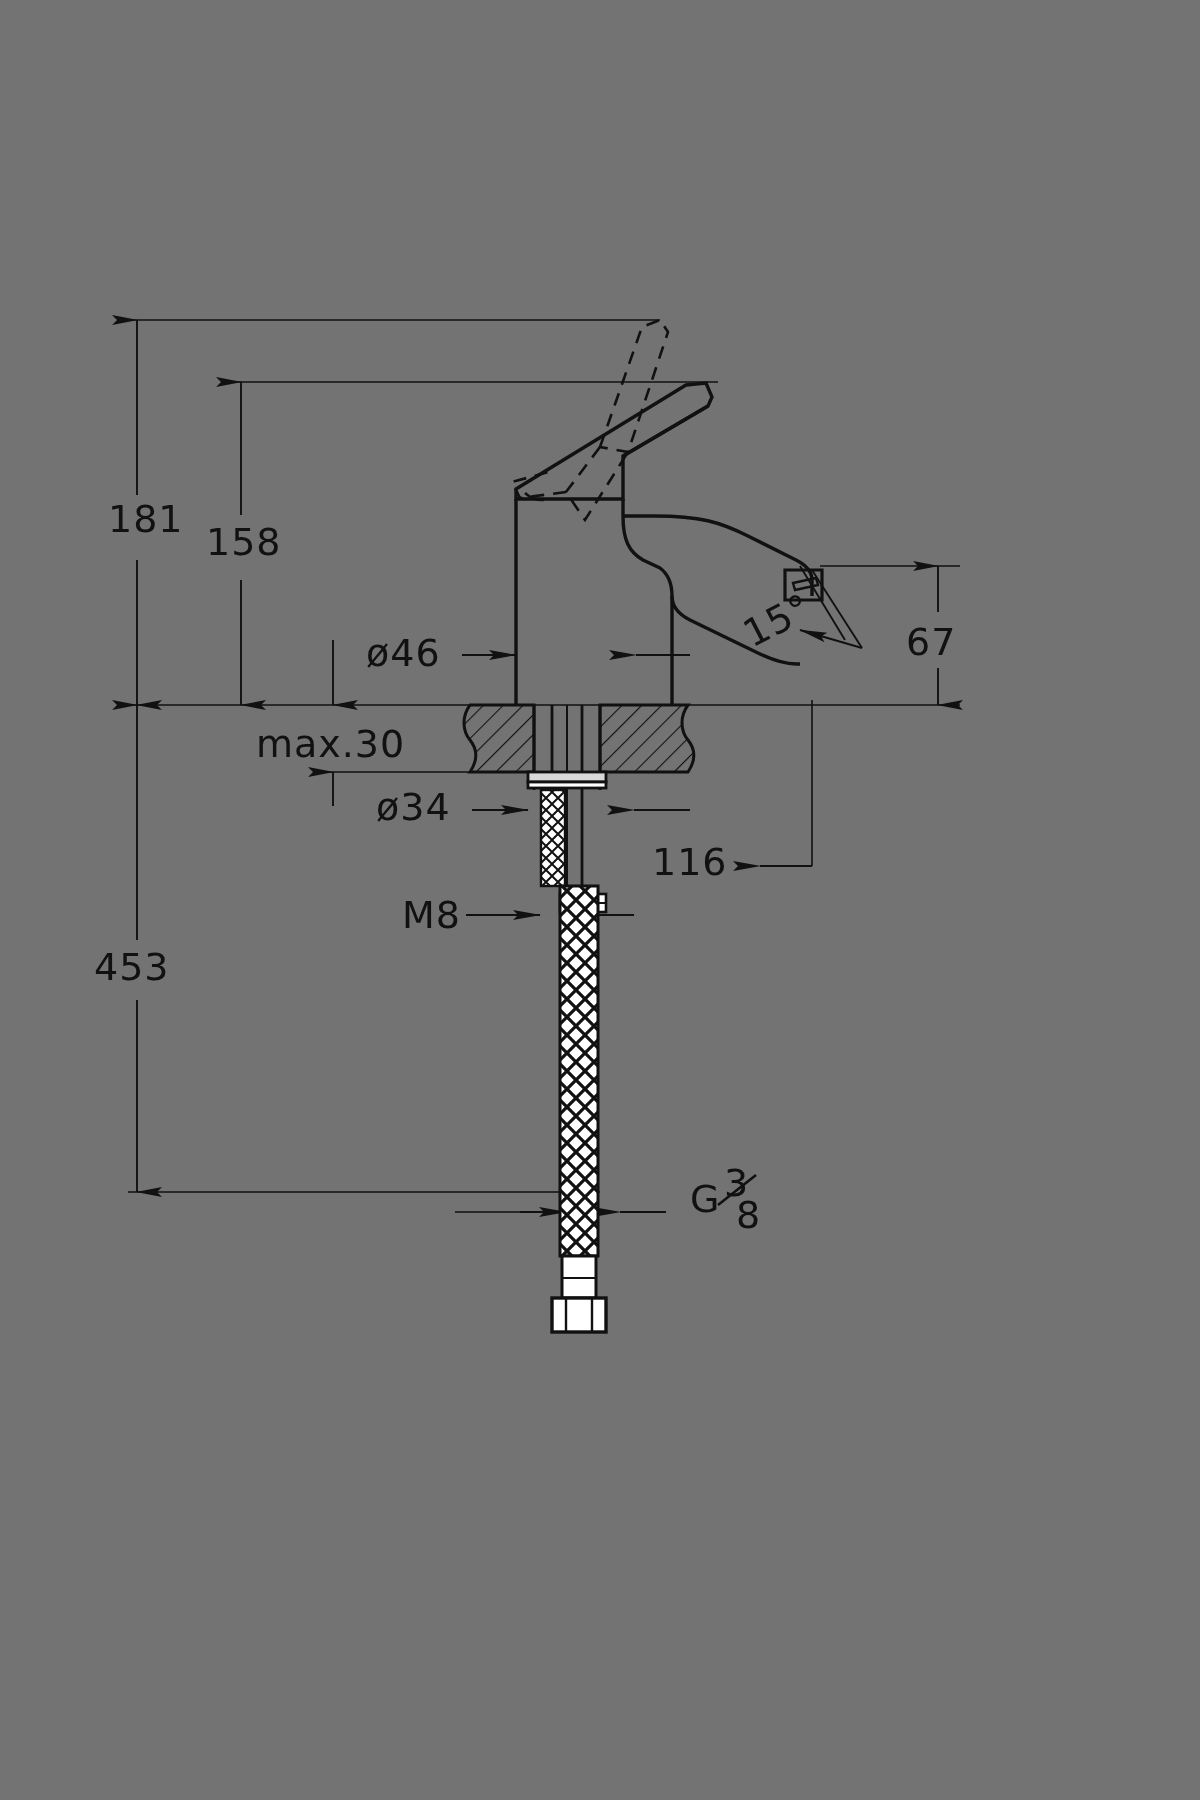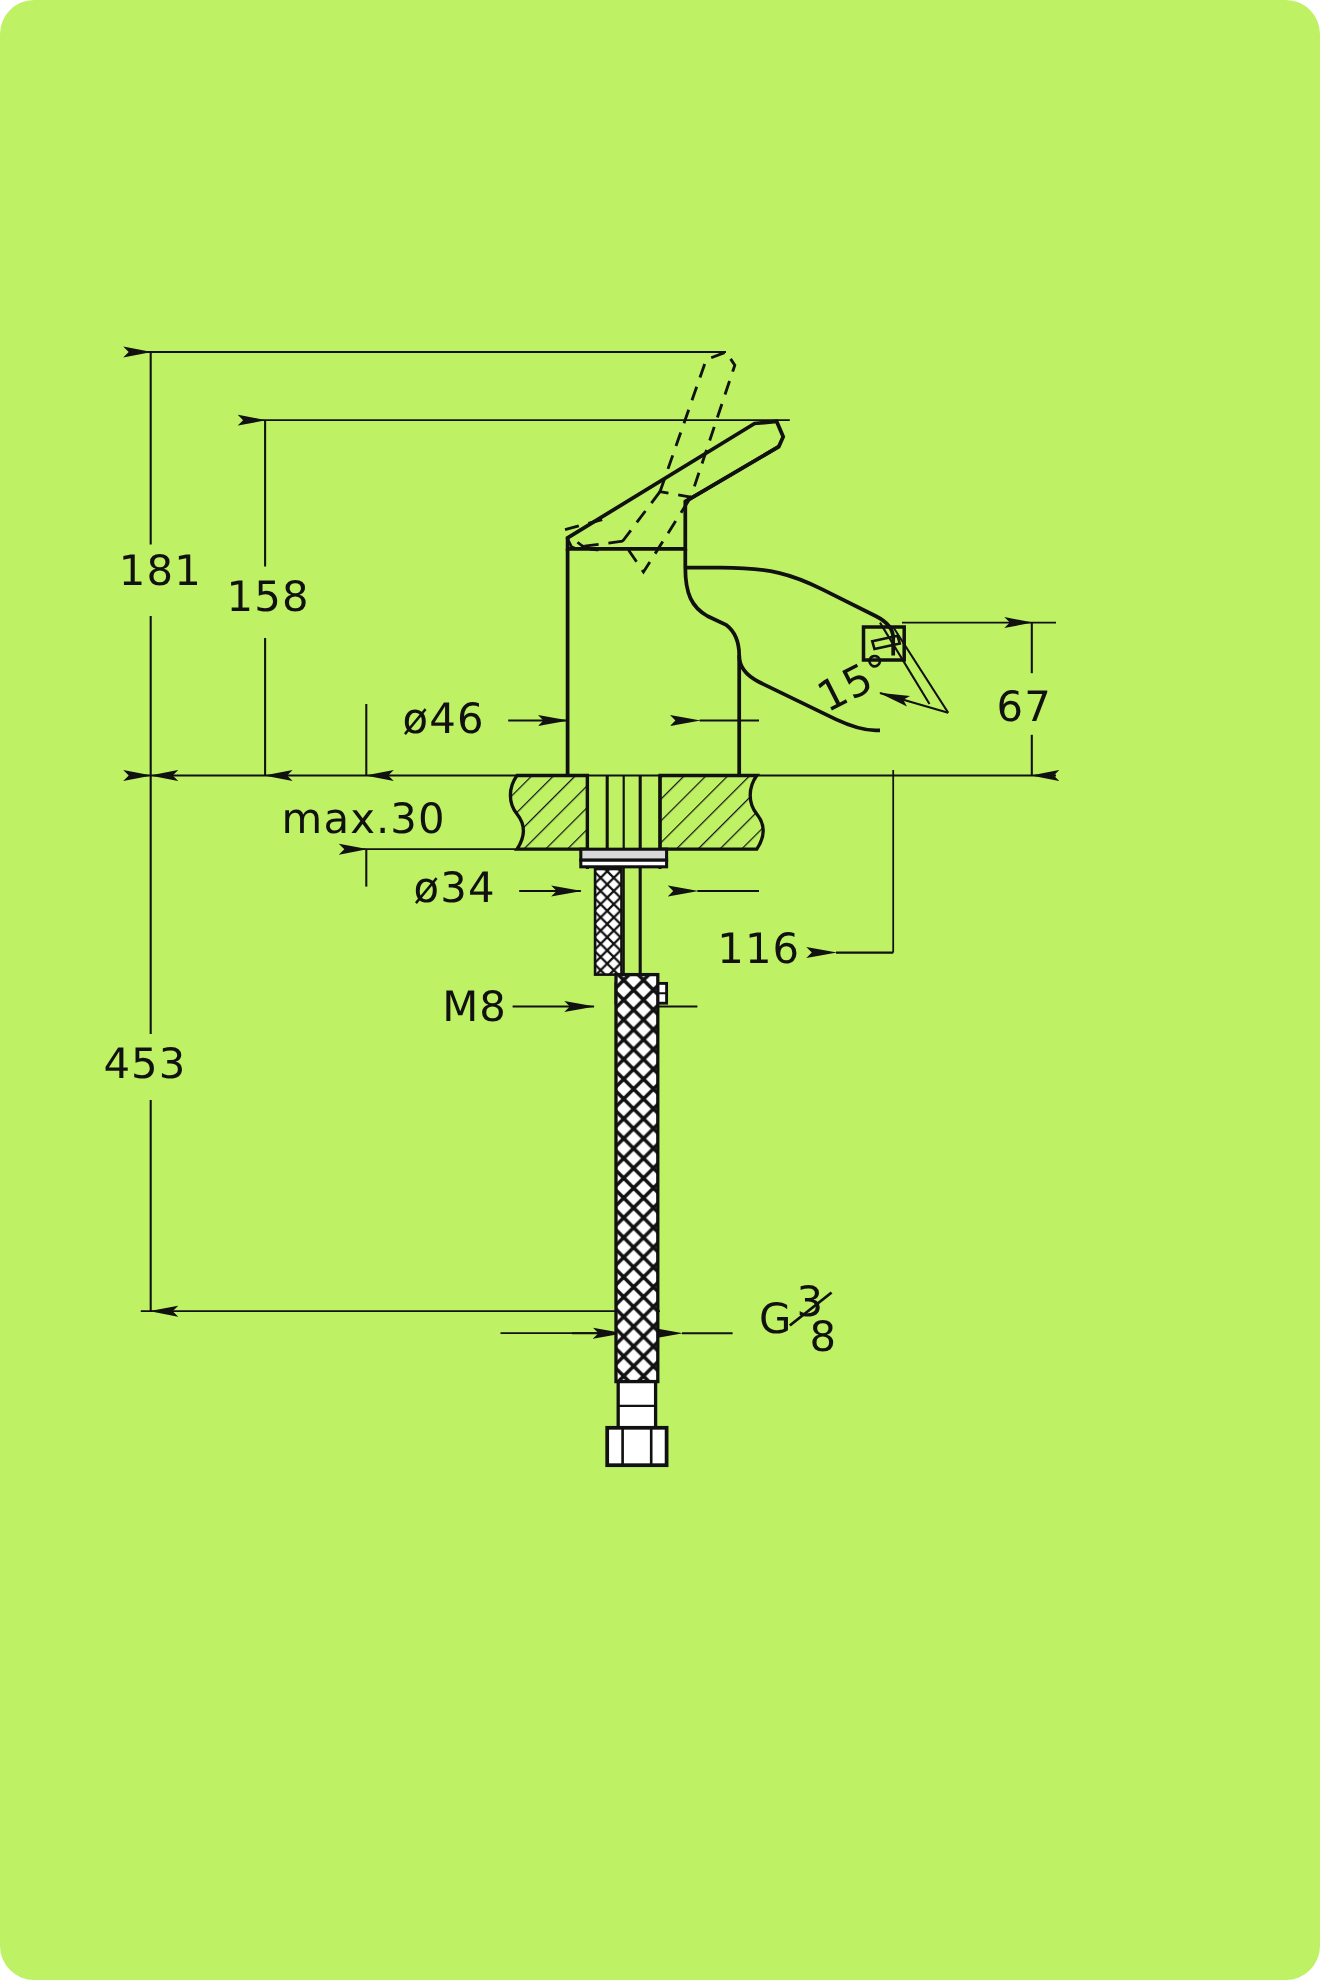--- a/index.html
+++ b/index.html
@@ -11,22 +11,21 @@
     width: 1200px;
     height: 1800px;
     font-family: "DejaVu Sans", sans-serif;
     color: #1a1a1a;
     overflow: hidden;
   }
   #drawing-root {
     position: relative;
     width: 1200px;
     height: 1800px;
-    background: #bef264;
-    border-radius: 31px;
+    background: #737373;
   }
   svg.sheet {
     display: block;
     width: 1200px;
     height: 1800px;
   }
   .dimtext {
     font-family: "DejaVu Sans", sans-serif;
     font-size: 38px;
     fill: #111111;

